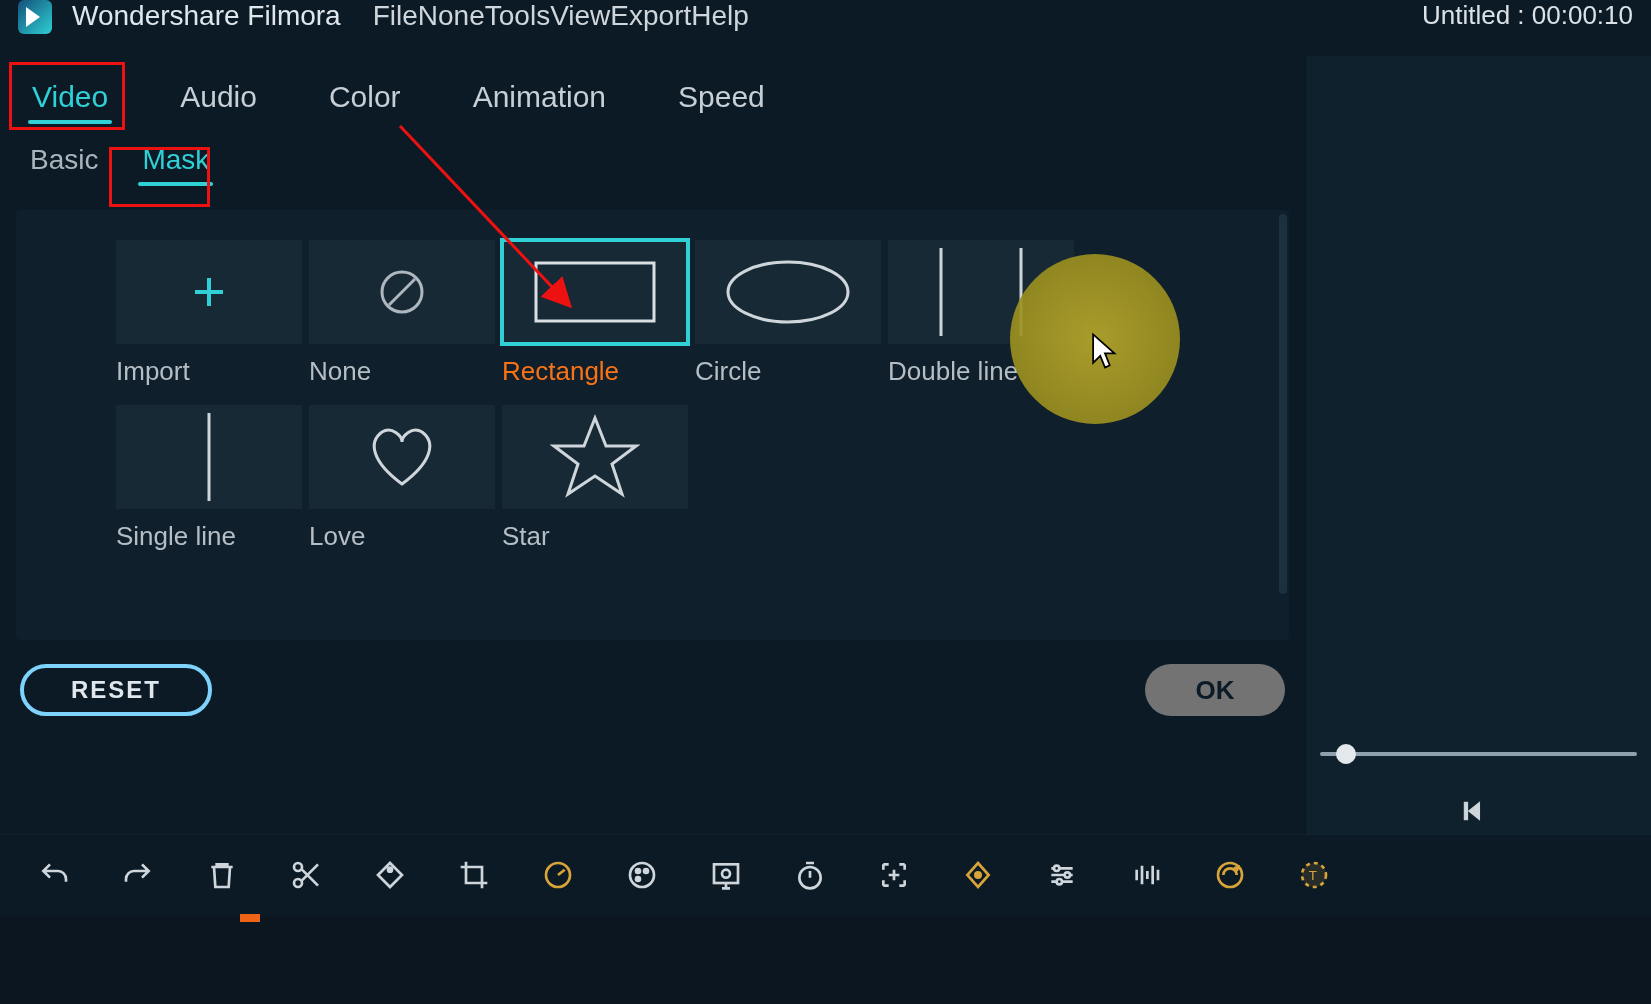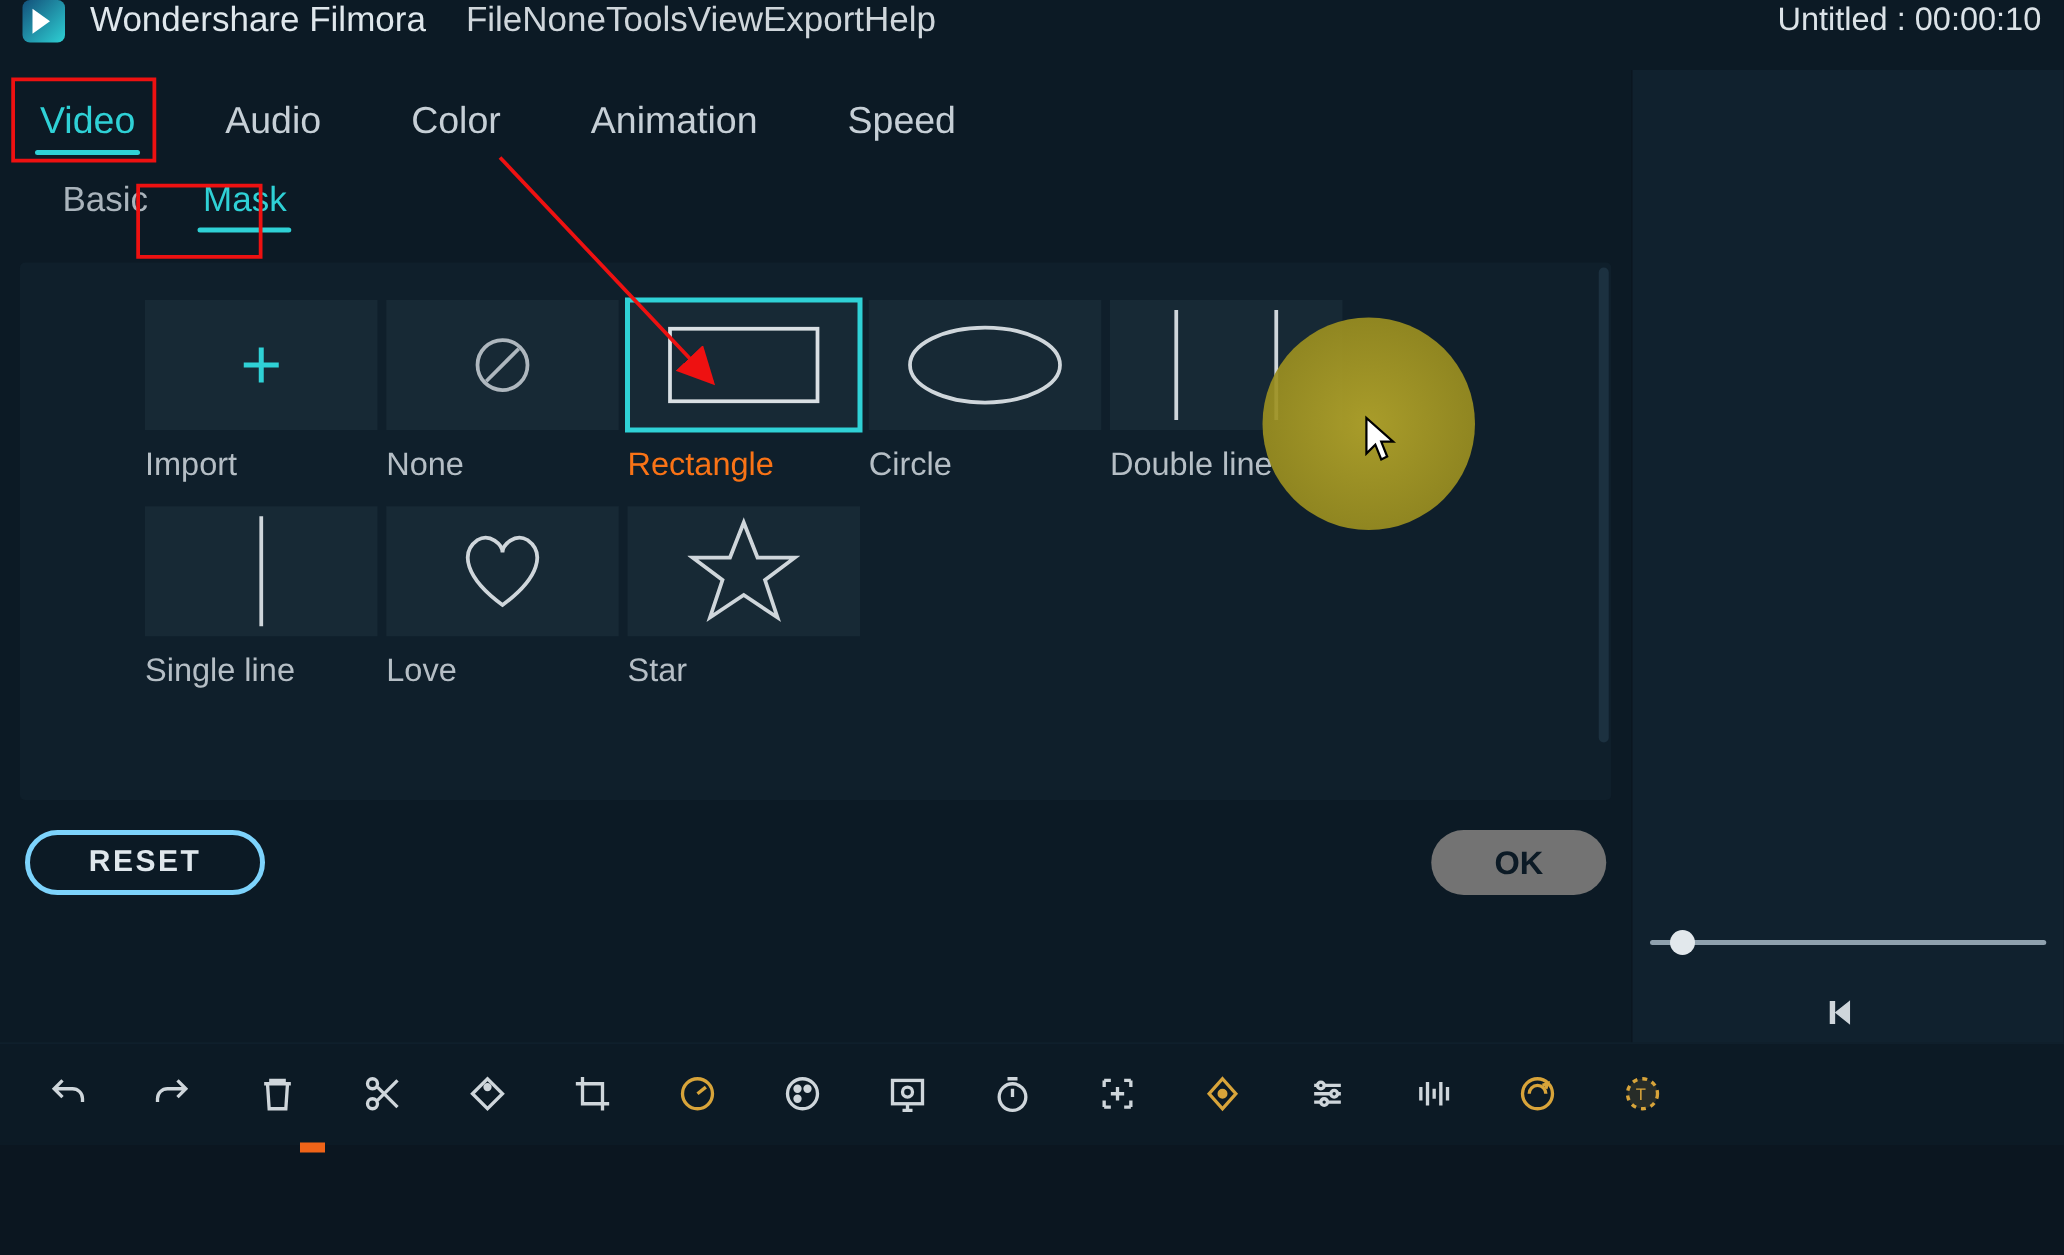--- a/index.html
+++ b/index.html
@@ -17,21 +17,21 @@
   .right-panel { width:346px; background:#10212e; border-left:1px solid #0a151e; position:relative; height:780px;}
 
   .prop-tabs { display:flex; gap:56px; padding:18px 24px 6px 24px; font-size:30px; position:relative; }
   .prop-tab { color:#c6cfd6; cursor:pointer; padding:6px 8px 10px 8px; position:relative; }
   .prop-tab.active { color:#2fd1d6; }
   .prop-tab.active::after { content:""; position:absolute; left:4px; right:4px; bottom:0; height:4px; background:#2fd1d6; border-radius:2px;}
   .highlight-box { position:absolute; border:3px solid #e11; pointer-events:none; }
   .hl-video { left:9px; top:62px; width:116px; height:68px; }
   .hl-mask  { left:109px; top:147px; width:101px; height:60px; }
 
-  .sub-tabs { display:flex; gap:28px; padding:10px 28px 18px 22px; font-size:28px;margin-left:20px; }
+  .sub-tabs { display:flex; gap:28px; padding:10px 28px 18px 22px; font-size:28px; }
   .sub-tab { color:#aab4bc; cursor:pointer; padding:4px 8px 10px 8px; position:relative;}
   .sub-tab.active { color:#2fd1d6; }
   .sub-tab.active::after { content:""; position:absolute; left:4px; right:4px; bottom:0; height:4px; background:#2fd1d6; border-radius:2px;}
 
   .mask-area { margin:6px 16px 0 16px; background:#0f1f2b; border-radius:4px; padding:30px 60px 40px 100px; position:relative; height:430px;}
   .mask-grid { display:grid; grid-template-columns:repeat(5, 186px); gap:18px 7px; }
   .mask-cell { display:flex; flex-direction:column; }
   .mask-thumb { width:186px; height:104px; background:#172935; display:flex; align-items:center; justify-content:center; cursor:pointer; position:relative;}
   .mask-thumb.selected { outline:4px solid #2fd1d6; outline-offset:-2px; }
   .mask-label { font-size:26px; color:#b5bec5; margin-top:12px; }

